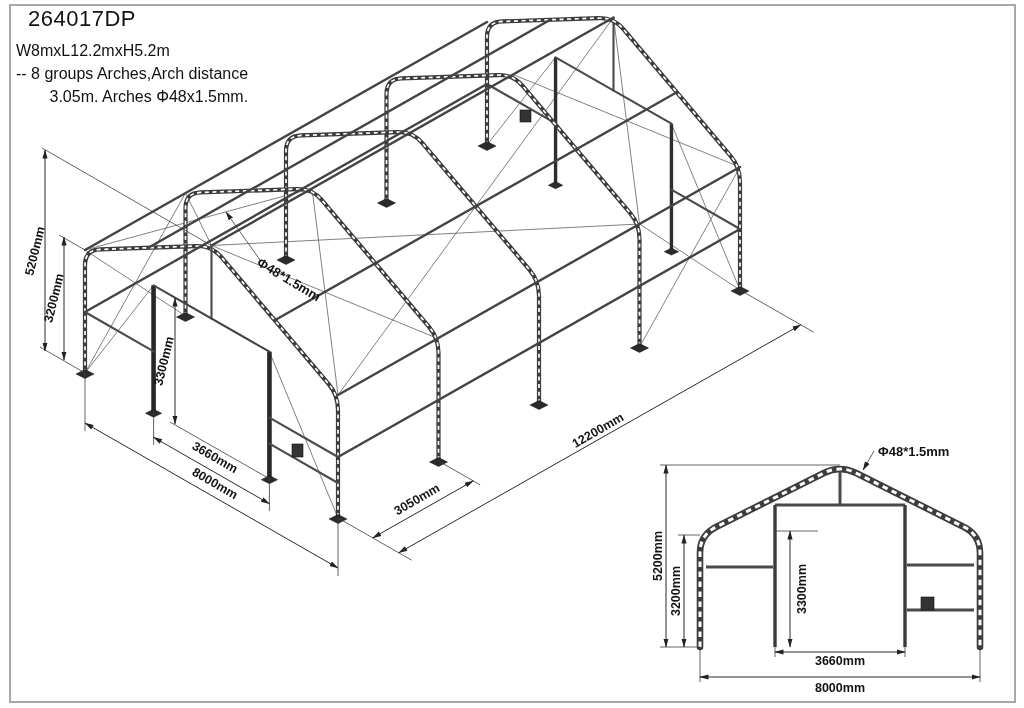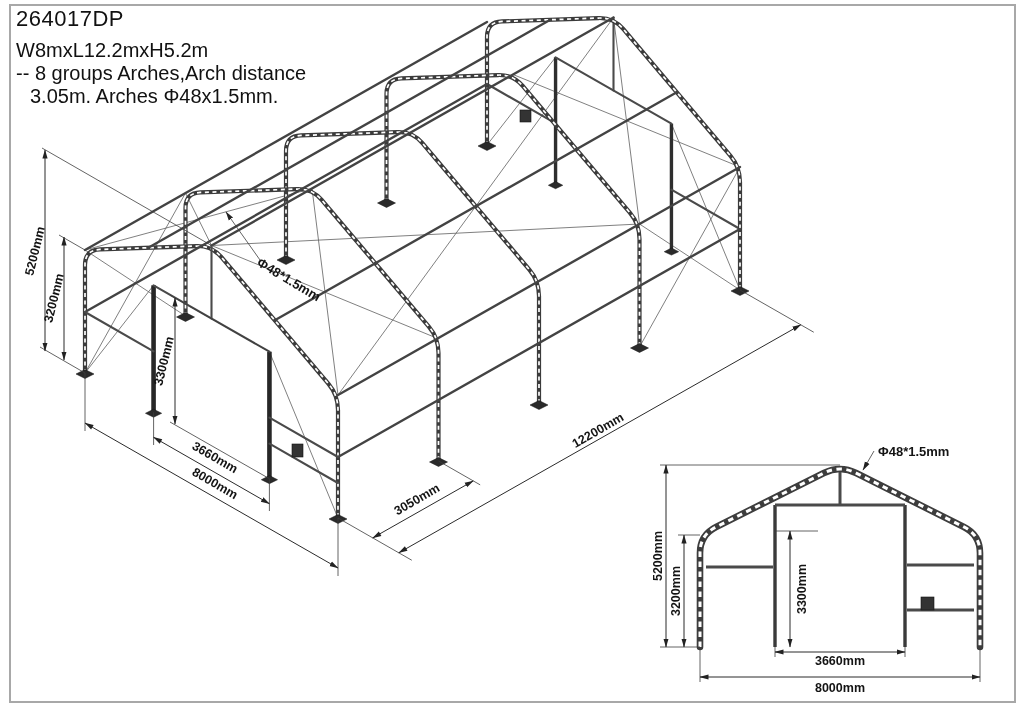--- a/index.html
+++ b/index.html
@@ -21,23 +21,23 @@
   .thin{stroke:#3c3c3c;stroke-width:0.8;fill:none;}
   .dim{stroke:#2b2b2b;stroke-width:1;fill:none;}
   
   .member-f{stroke:#3d3d3d;stroke-width:6.6;fill:none;stroke-linejoin:round;stroke-linecap:round;}
   .member-f-core{stroke:#ffffff;stroke-width:3;fill:none;stroke-dasharray:5.5 4.5;}
   .rail-f{stroke:#4a4a4a;stroke-width:3;stroke-linecap:butt;}
   .post-f{stroke:#3a3a3a;stroke-width:3.4;stroke-linecap:butt;}
   text{font-family:"Liberation Sans",sans-serif;font-size:12.5px;font-weight:700;fill:#141414;}
   text.phi{font-size:13px;}
   .title-block{position:absolute;left:16px;top:6px;color:#111;}
-  .title-block .model{font-size:22px;font-weight:400;letter-spacing:0.5px;margin:0 0 7px 0;}
-  .title-block .line{font-size:20px;font-weight:400;line-height:23px;white-space:pre;}
-  .title-block .indent{padding-left:14px;}
+  .title-block .model{font-size:22px;font-weight:400;letter-spacing:0.5px;margin:0 0 7px 12px;}
+  .title-block .line{font-size:16px;font-weight:400;line-height:23px;white-space:pre;}
+  .title-block .indent{padding-left:14px;text-align:right;}
 </style>
 </head>
 <body>
 
 <div id="sheet">
 
   <svg width="1024" height="708" viewBox="0 0 1024 708">
     <defs>
       <marker id="ae" markerWidth="11" markerHeight="8" refX="8.5" refY="3" orient="auto" markerUnits="userSpaceOnUse">
         <path d="M0,0.4 L9,3 L0,5.6 Z" fill="#222"></path>

